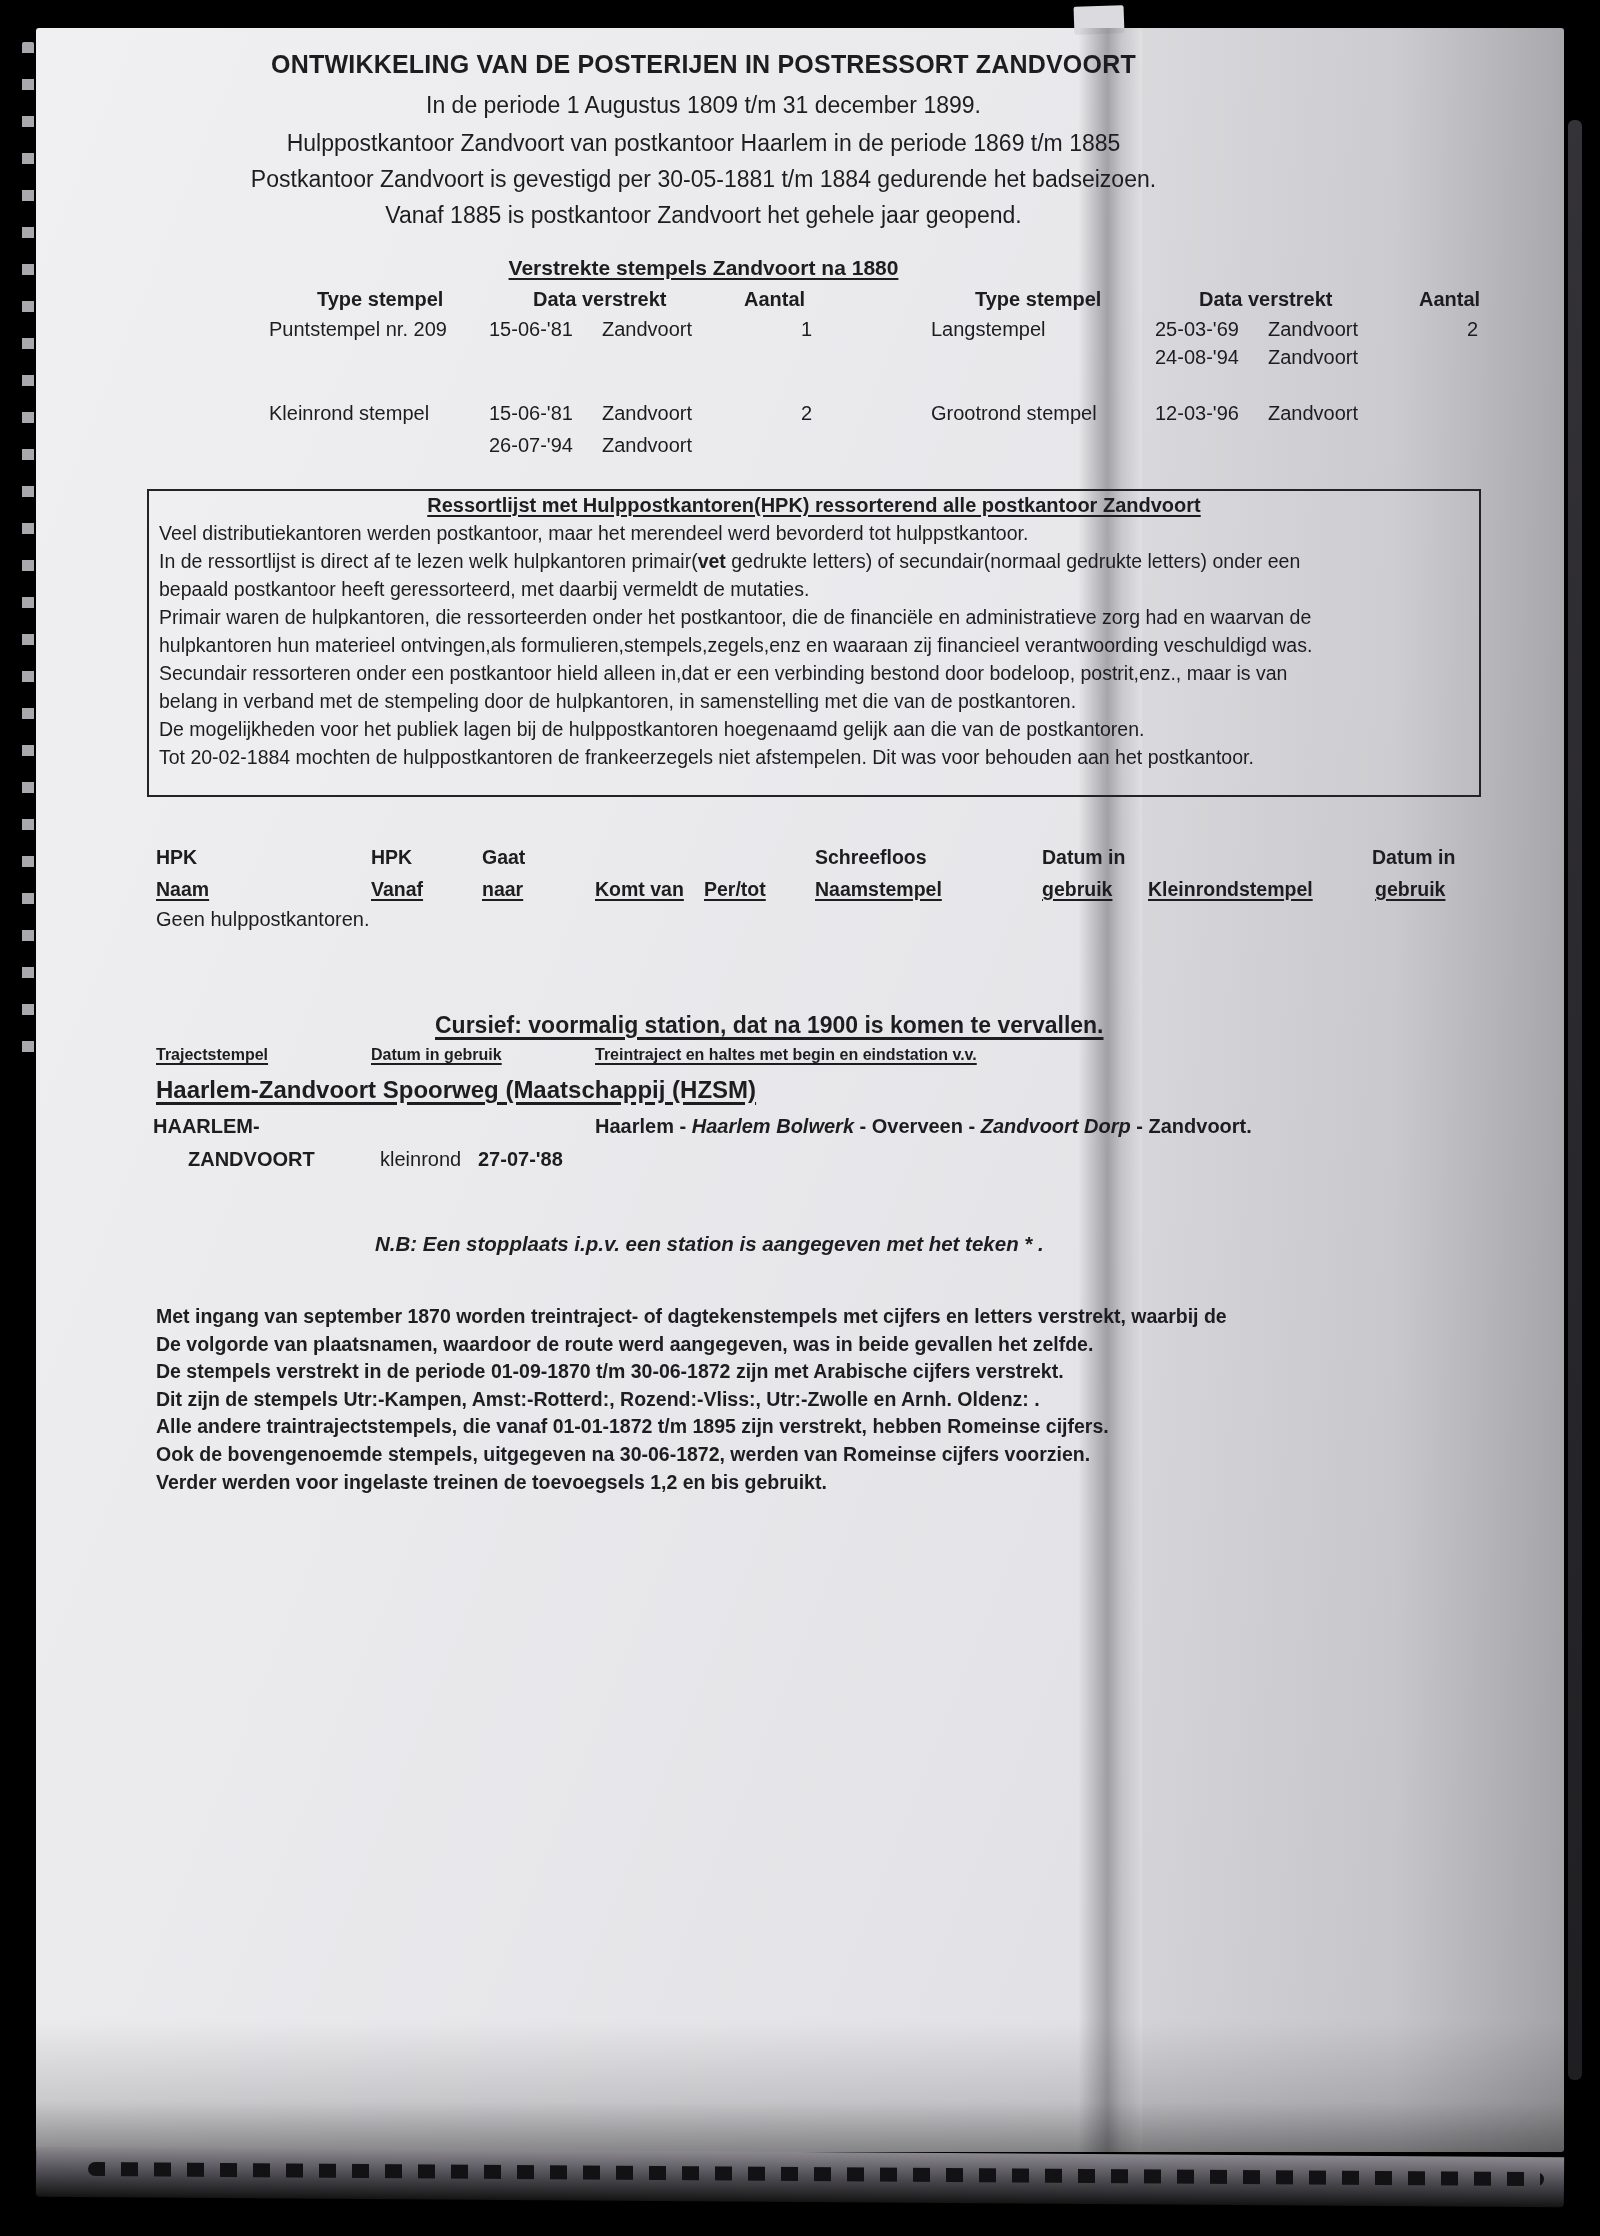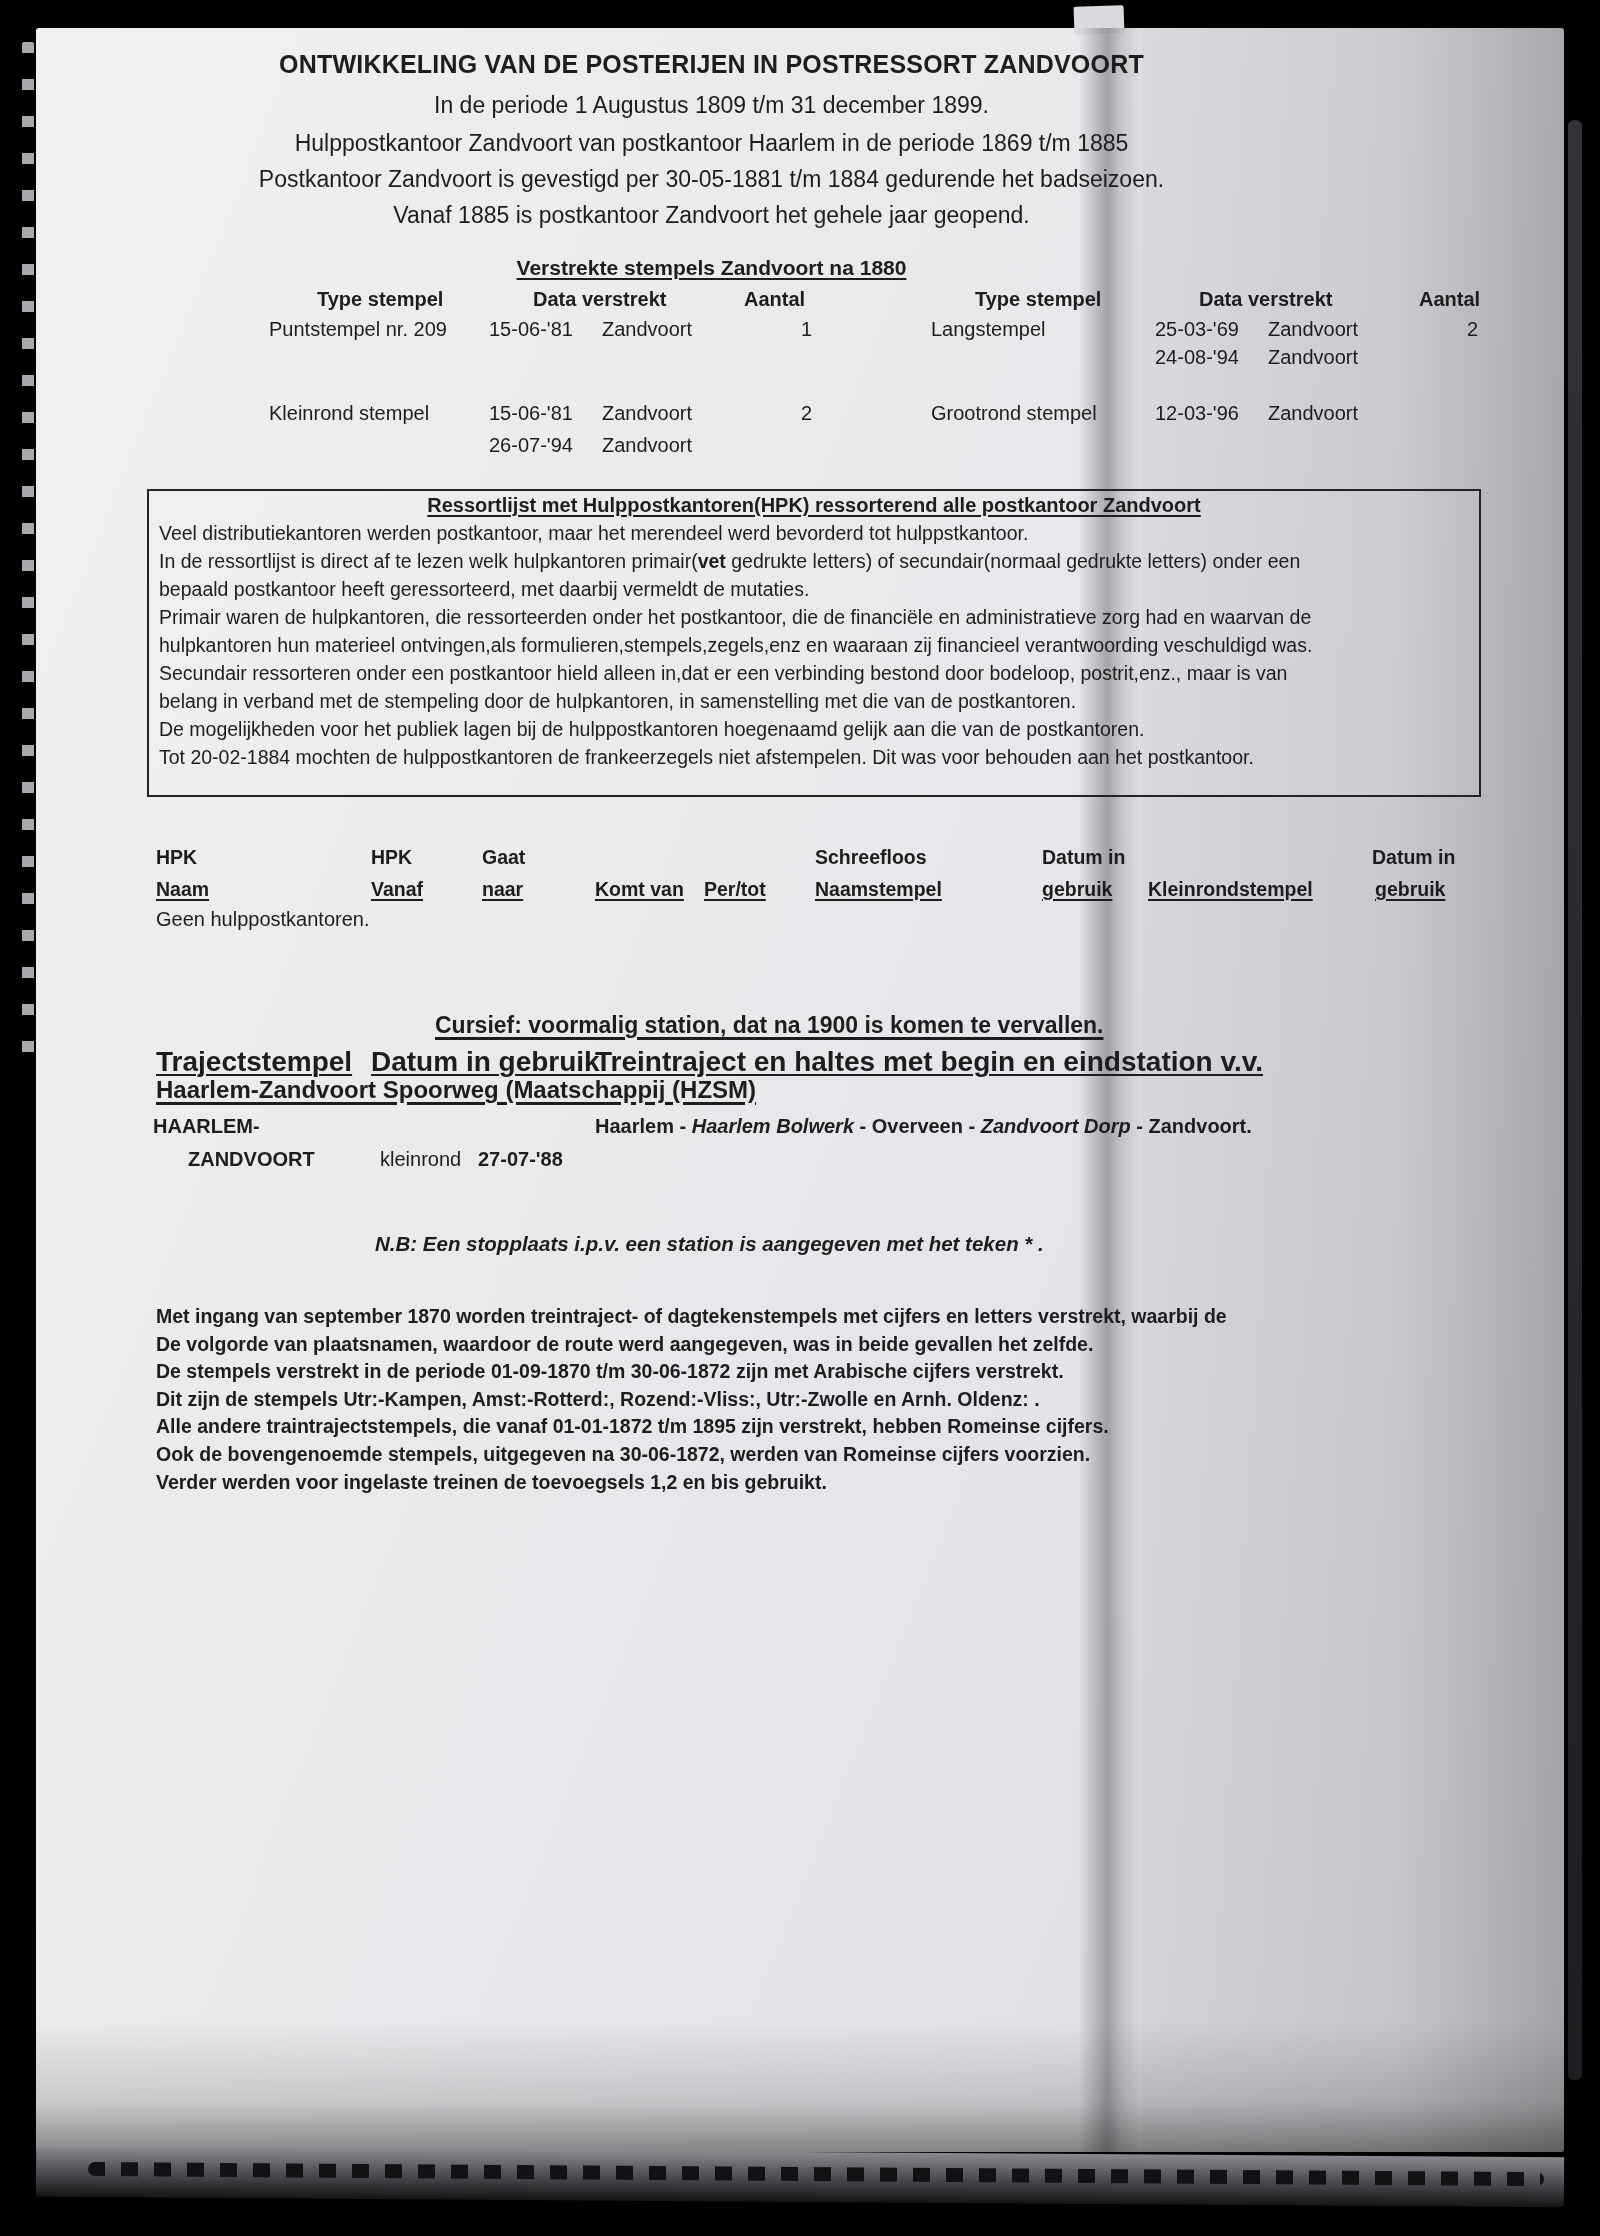--- a/index.html
+++ b/index.html
@@ -52,37 +52,37 @@
   }
   .edge-strip{
     position:absolute;left:1568px;top:120px;width:14px;height:1960px;
     background:linear-gradient(180deg,#4a484f,#2c2b30);border-radius:6px;opacity:.7;
   }
   
   .t{position:absolute;white-space:nowrap;color:#1d1d1f;font-size:20px;}
   .b{font-weight:bold;}
   .i{font-style:italic;}
   .u{text-decoration:underline;text-underline-offset:3px;text-decoration-thickness:2px;}
-  .center-row{left:52px;width:1319px;text-align:center;}
+  .center-row{left:44px;width:1319px;text-align:center;}
   .doc-title{font-weight:bold;font-size:25px;letter-spacing:.2px;}
   .hline{font-size:23px;}
   .sec-title{font-weight:bold;font-size:21px;}
   .cell{font-size:20px;}
   .chead{font-weight:bold;font-size:20px;margin-left:44px;}
   .box{
     position:absolute;left:147px;top:489px;width:1334px;height:308px;
     border:2px solid #232326;background:rgba(255,255,255,.06);
     padding:3px 10px;box-sizing:border-box;
   }
   .box-title{font-weight:bold;font-size:20px;text-align:center;text-decoration:underline;text-underline-offset:3px;text-decoration-thickness:2px;margin-bottom:2px;}
   .box-line{font-size:19.5px;line-height:28px;white-space:nowrap;}
   .hpk1{font-weight:bold;font-size:19.5px;}
   .hpk2{font-weight:bold;font-size:19.5px;text-decoration:underline;text-underline-offset:3px;text-decoration-thickness:2px;}
   .cursief-h{font-weight:bold;font-size:23px;text-decoration:underline;text-underline-offset:4px;text-decoration-thickness:2.5px;}
-  .traj-h{font-weight:bold;font-size:28px;text-decoration:underline;text-underline-offset:3px;text-decoration-thickness:2px;}
+  .traj-h{font-weight:bold;font-size:16px;text-decoration:underline;text-underline-offset:3px;text-decoration-thickness:2px;}
   .company{font-weight:bold;font-size:24px;text-decoration:underline;text-underline-offset:4px;text-decoration-thickness:2.5px;}
   .route{font-weight:bold;font-size:20px;}
   .nb{font-weight:bold;font-style:italic;font-size:20.5px;}
   .para{position:absolute;left:156px;top:1303px;}
   .para div{font-weight:bold;font-size:19.5px;line-height:27.6px;white-space:nowrap;}
 </style>
 </head>
 <body>
 
 <div class="page"></div>

